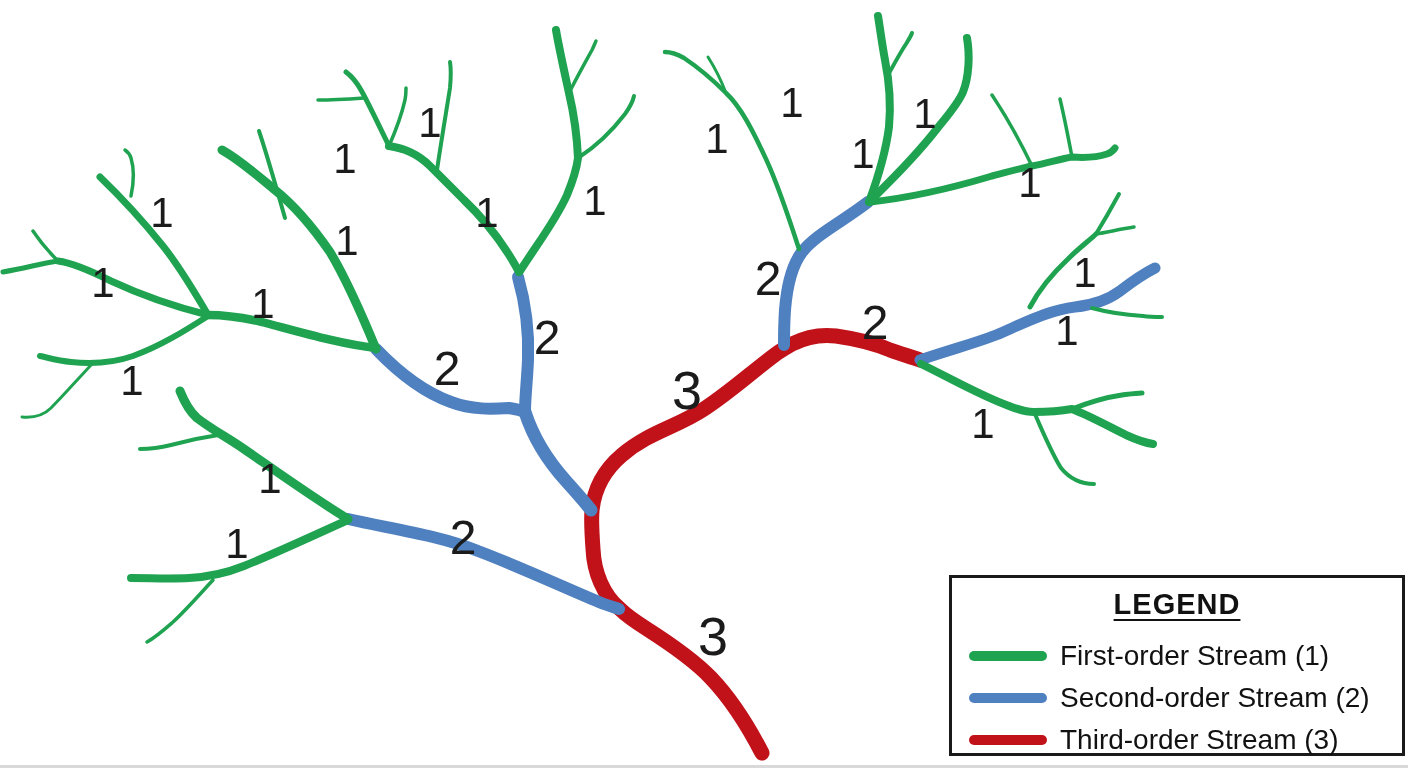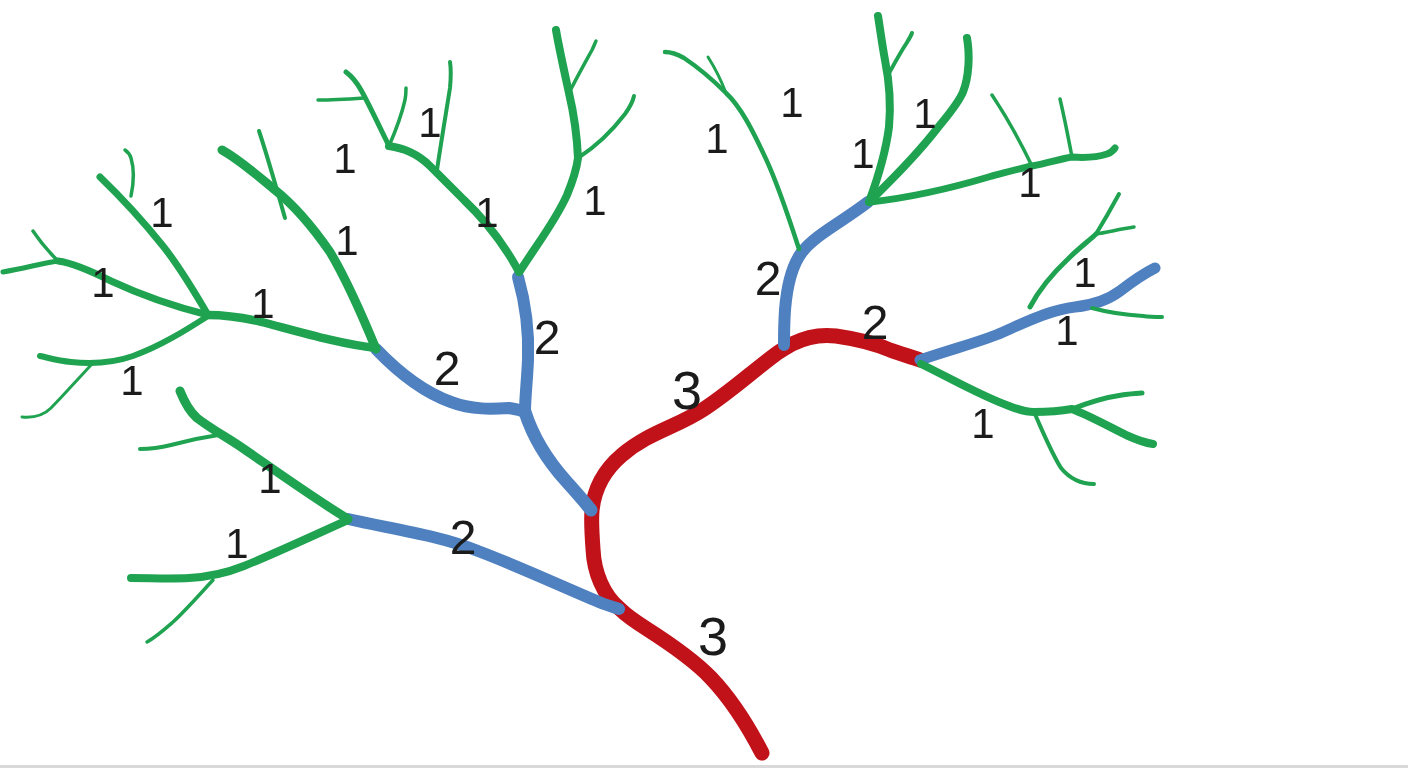--- a/index.html
+++ b/index.html
@@ -92,15 +92,32 @@
       <text x="237" y="543" fill="#1b1b1b" font-size="42" font-family="&quot;Liberation Sans&quot;, sans-serif" text-anchor="middle" dominant-baseline="central">1</text>
       <text x="447" y="368" fill="#1b1b1b" font-size="48" font-family="&quot;Liberation Sans&quot;, sans-serif" text-anchor="middle" dominant-baseline="central">2</text>
       <text x="547" y="337" fill="#1b1b1b" font-size="48" font-family="&quot;Liberation Sans&quot;, sans-serif" text-anchor="middle" dominant-baseline="central">2</text>
       <text x="463" y="537" fill="#1b1b1b" font-size="48" font-family="&quot;Liberation Sans&quot;, sans-serif" text-anchor="middle" dominant-baseline="central">2</text>
       <text x="768" y="278" fill="#1b1b1b" font-size="48" font-family="&quot;Liberation Sans&quot;, sans-serif" text-anchor="middle" dominant-baseline="central">2</text>
       <text x="875" y="322" fill="#1b1b1b" font-size="48" font-family="&quot;Liberation Sans&quot;, sans-serif" text-anchor="middle" dominant-baseline="central">2</text>
       <text x="687" y="390" fill="#1b1b1b" font-size="54" font-family="&quot;Liberation Sans&quot;, sans-serif" text-anchor="middle" dominant-baseline="central">3</text>
       <text x="713" y="636" fill="#1b1b1b" font-size="54" font-family="&quot;Liberation Sans&quot;, sans-serif" text-anchor="middle" dominant-baseline="central">3</text>
     </svg>
 
+  <div class="legend">
+    <div class="legend-title">LEGEND</div>
+    <div class="legend-items">
+      <div class="legend-row">
+        <span class="swatch" style="background: rgb(31, 163, 81);"></span>
+        <span class="legend-label">First-order Stream (1)</span>
+      </div>
+      <div class="legend-row">
+        <span class="swatch" style="background: rgb(79, 128, 191);"></span>
+        <span class="legend-label">Second-order Stream (2)</span>
+      </div>
+      <div class="legend-row">
+        <span class="swatch" style="background: rgb(193, 18, 26);"></span>
+        <span class="legend-label">Third-order Stream (3)</span>
+      </div>
+    </div>
+  </div>
 
   <div class="bottom-edge"></div>
 </div>
 
 </body></html>

